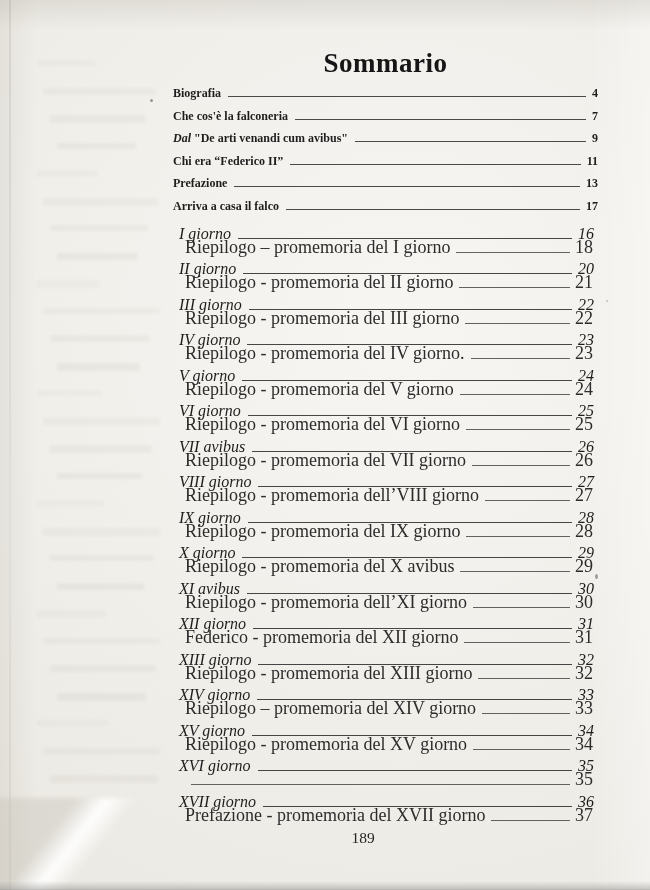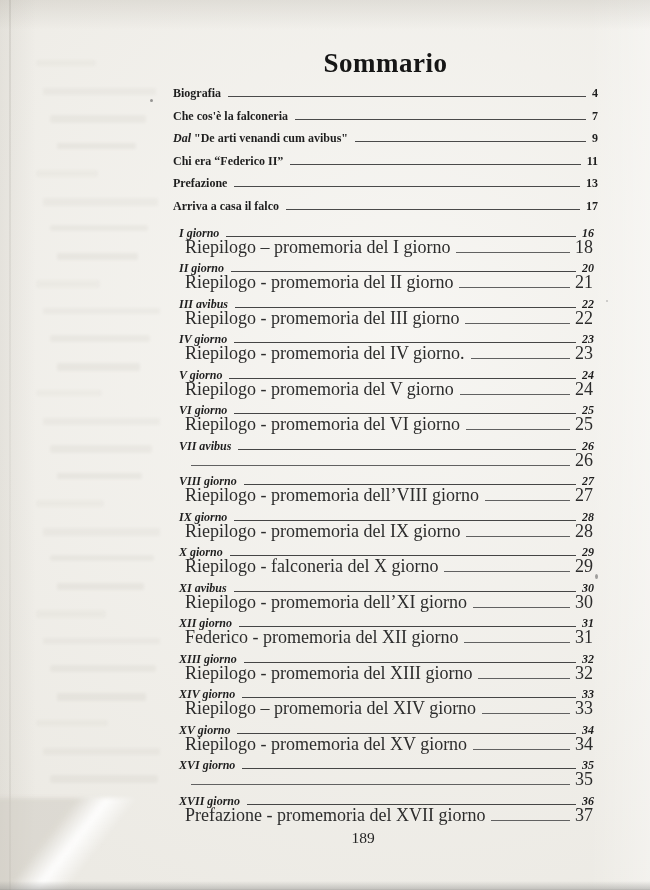--- a/index.html
+++ b/index.html
@@ -33,21 +33,21 @@
     font-size:27px;font-weight:bold;text-align:center;letter-spacing:0.5px;color:#161616;}
   .front{padding-top:2px;}
   .row{display:flex;align-items:baseline;white-space:nowrap;}
   .row .label{flex:0 0 auto;}
   .leader{flex:1 1 auto;height:5px;border-bottom:1px solid #4a4a4a;margin:0 6px 0 7px;min-width:10px;}
   .num{flex:0 0 auto;}
   .row.main{height:22.6px;line-height:22.6px;font-size:12px;font-weight:bold;}
   .row.main .prefix{font-style:italic;}
   .days{padding-top:0;}
   .day-block{padding-top:8px;height:27.5px;}
-  .row.day{height:15px;line-height:15px;font-size:12px;font-weight:bold;font-style:italic;
+  .row.day{height:15px;line-height:15px;font-size:16px;font-weight:normal;font-style:italic;
     padding-left:6px;padding-right:4px;}
   .row.day .leader{border-bottom-color:#454545;transform:none;font-style:normal;}
   .row.sub{height:12.5px;line-height:12.5px;font-size:18px;color:#2c2c2c;
     padding-left:12px;padding-right:5px;}
   .row.sub .leader{border-bottom-color:#616161;border-bottom-width:1px;margin:0 5px 0 6px;height:4px;}
   .footer{position:absolute;top:828px;left:0;width:650px;height:20px;line-height:20px;
     text-align:center;font-size:15.5px;color:#242424;transform:translateX(38px);}
 </style>
 </head>
 <body>
@@ -151,21 +151,21 @@
     </div>
     <div class="row sub">
       <span class="label">Riepilogo - promemoria del II giorno</span>
       <span class="leader"></span>
       <span class="num">21</span>
     </div>
   </div>
 
   <div class="day-block">
     <div class="row day">
-      <span class="label">III avibus</span>
+      <span class="label">III giorno</span>
       <span class="leader"></span>
       <span class="num">22</span>
     </div>
     <div class="row sub">
       <span class="label">Riepilogo - promemoria del III giorno</span>
       <span class="leader"></span>
       <span class="num">22</span>
     </div>
   </div>
 
@@ -208,20 +208,21 @@
     </div>
   </div>
 
   <div class="day-block">
     <div class="row day">
       <span class="label">VII avibus</span>
       <span class="leader"></span>
       <span class="num">26</span>
     </div>
     <div class="row sub">
+      <span class="label">Riepilogo - promemoria del VII giorno</span>
       <span class="leader"></span>
       <span class="num">26</span>
     </div>
   </div>
 
   <div class="day-block">
     <div class="row day">
       <span class="label">VIII giorno</span>
       <span class="leader"></span>
       <span class="num">27</span>
@@ -246,21 +247,21 @@
     </div>
   </div>
 
   <div class="day-block">
     <div class="row day">
       <span class="label">X giorno</span>
       <span class="leader"></span>
       <span class="num">29</span>
     </div>
     <div class="row sub">
-      <span class="label">Riepilogo - falconeria del X giorno</span>
+      <span class="label">Riepilogo - promemoria del X avibus</span>
       <span class="leader"></span>
       <span class="num">29</span>
     </div>
   </div>
 
   <div class="day-block">
     <div class="row day">
       <span class="label">XI avibus</span>
       <span class="leader"></span>
       <span class="num">30</span>

